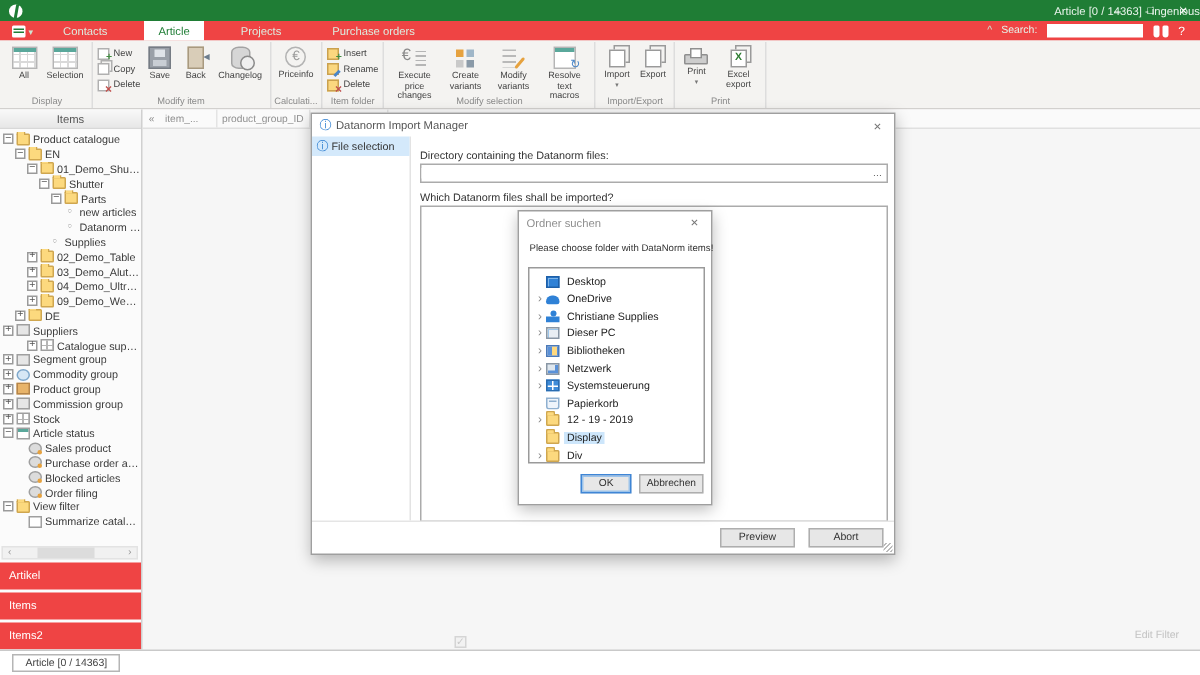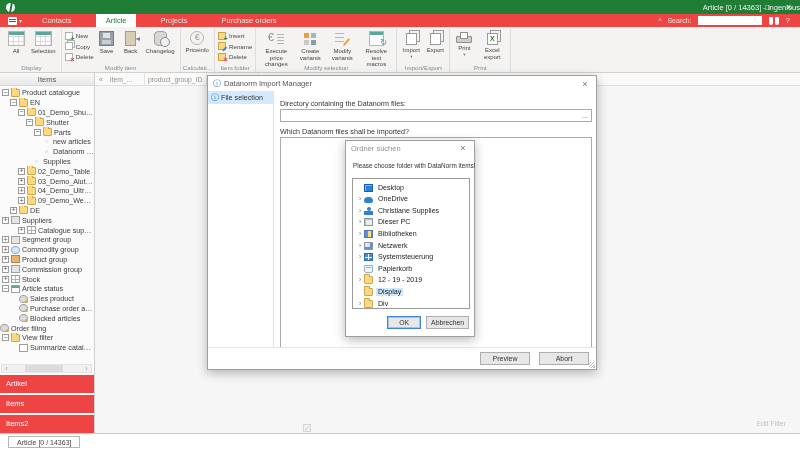--- a/index.html
+++ b/index.html
@@ -427,21 +427,21 @@
         <span class="tlabel">Sales product</span>
       </div>
     <div class="trow" style="padding-left:19px">
         <span class="ic ic-gear"></span>
         <span class="tlabel">Purchase order article</span>
       </div>
     <div class="trow" style="padding-left:19px">
         <span class="ic ic-gear"></span>
         <span class="tlabel">Blocked articles</span>
       </div>
-    <div class="trow" style="">
+    <div class="trow" style="padding-left:19px">
         <span class="ic ic-gear"></span>
         <span class="tlabel">Order filing</span>
       </div>
     <div class="trow" style="padding-left:2px">
         <span class="exp minus"></span>
         <span class="ic ic-folder"></span>
         <span class="tlabel">View filter</span>
       </div>
     <div class="trow" style="padding-left:19px">
         <span class="ic ic-check"></span>

